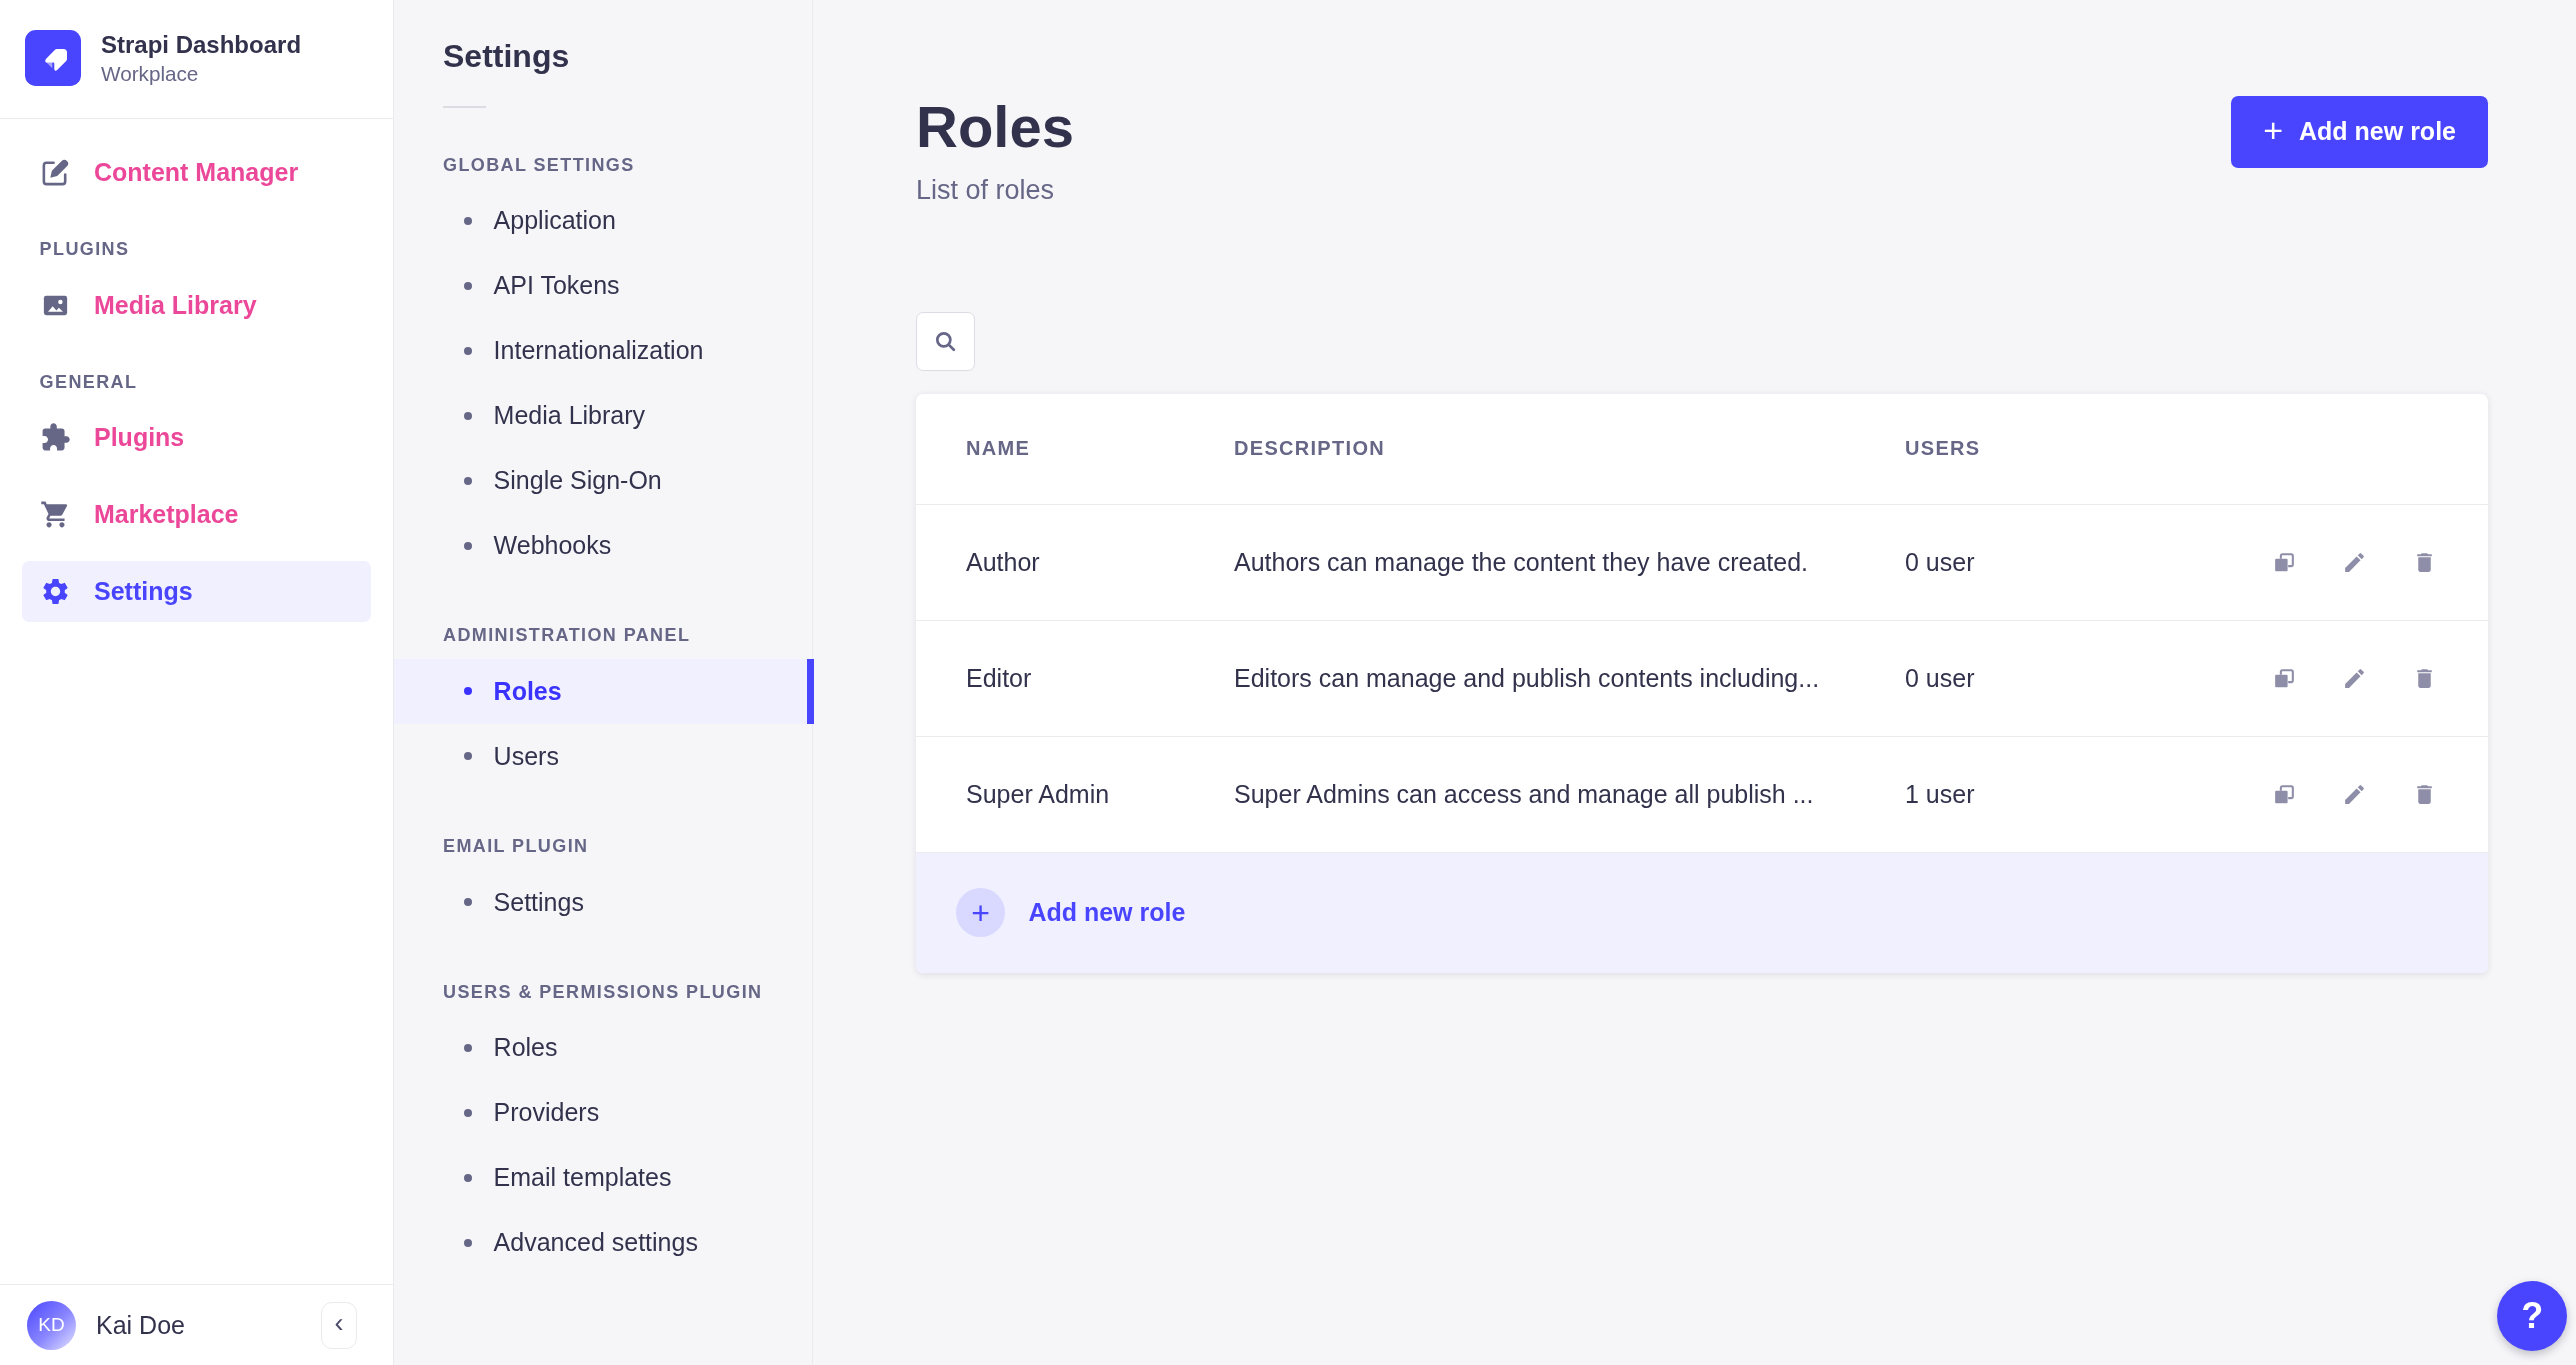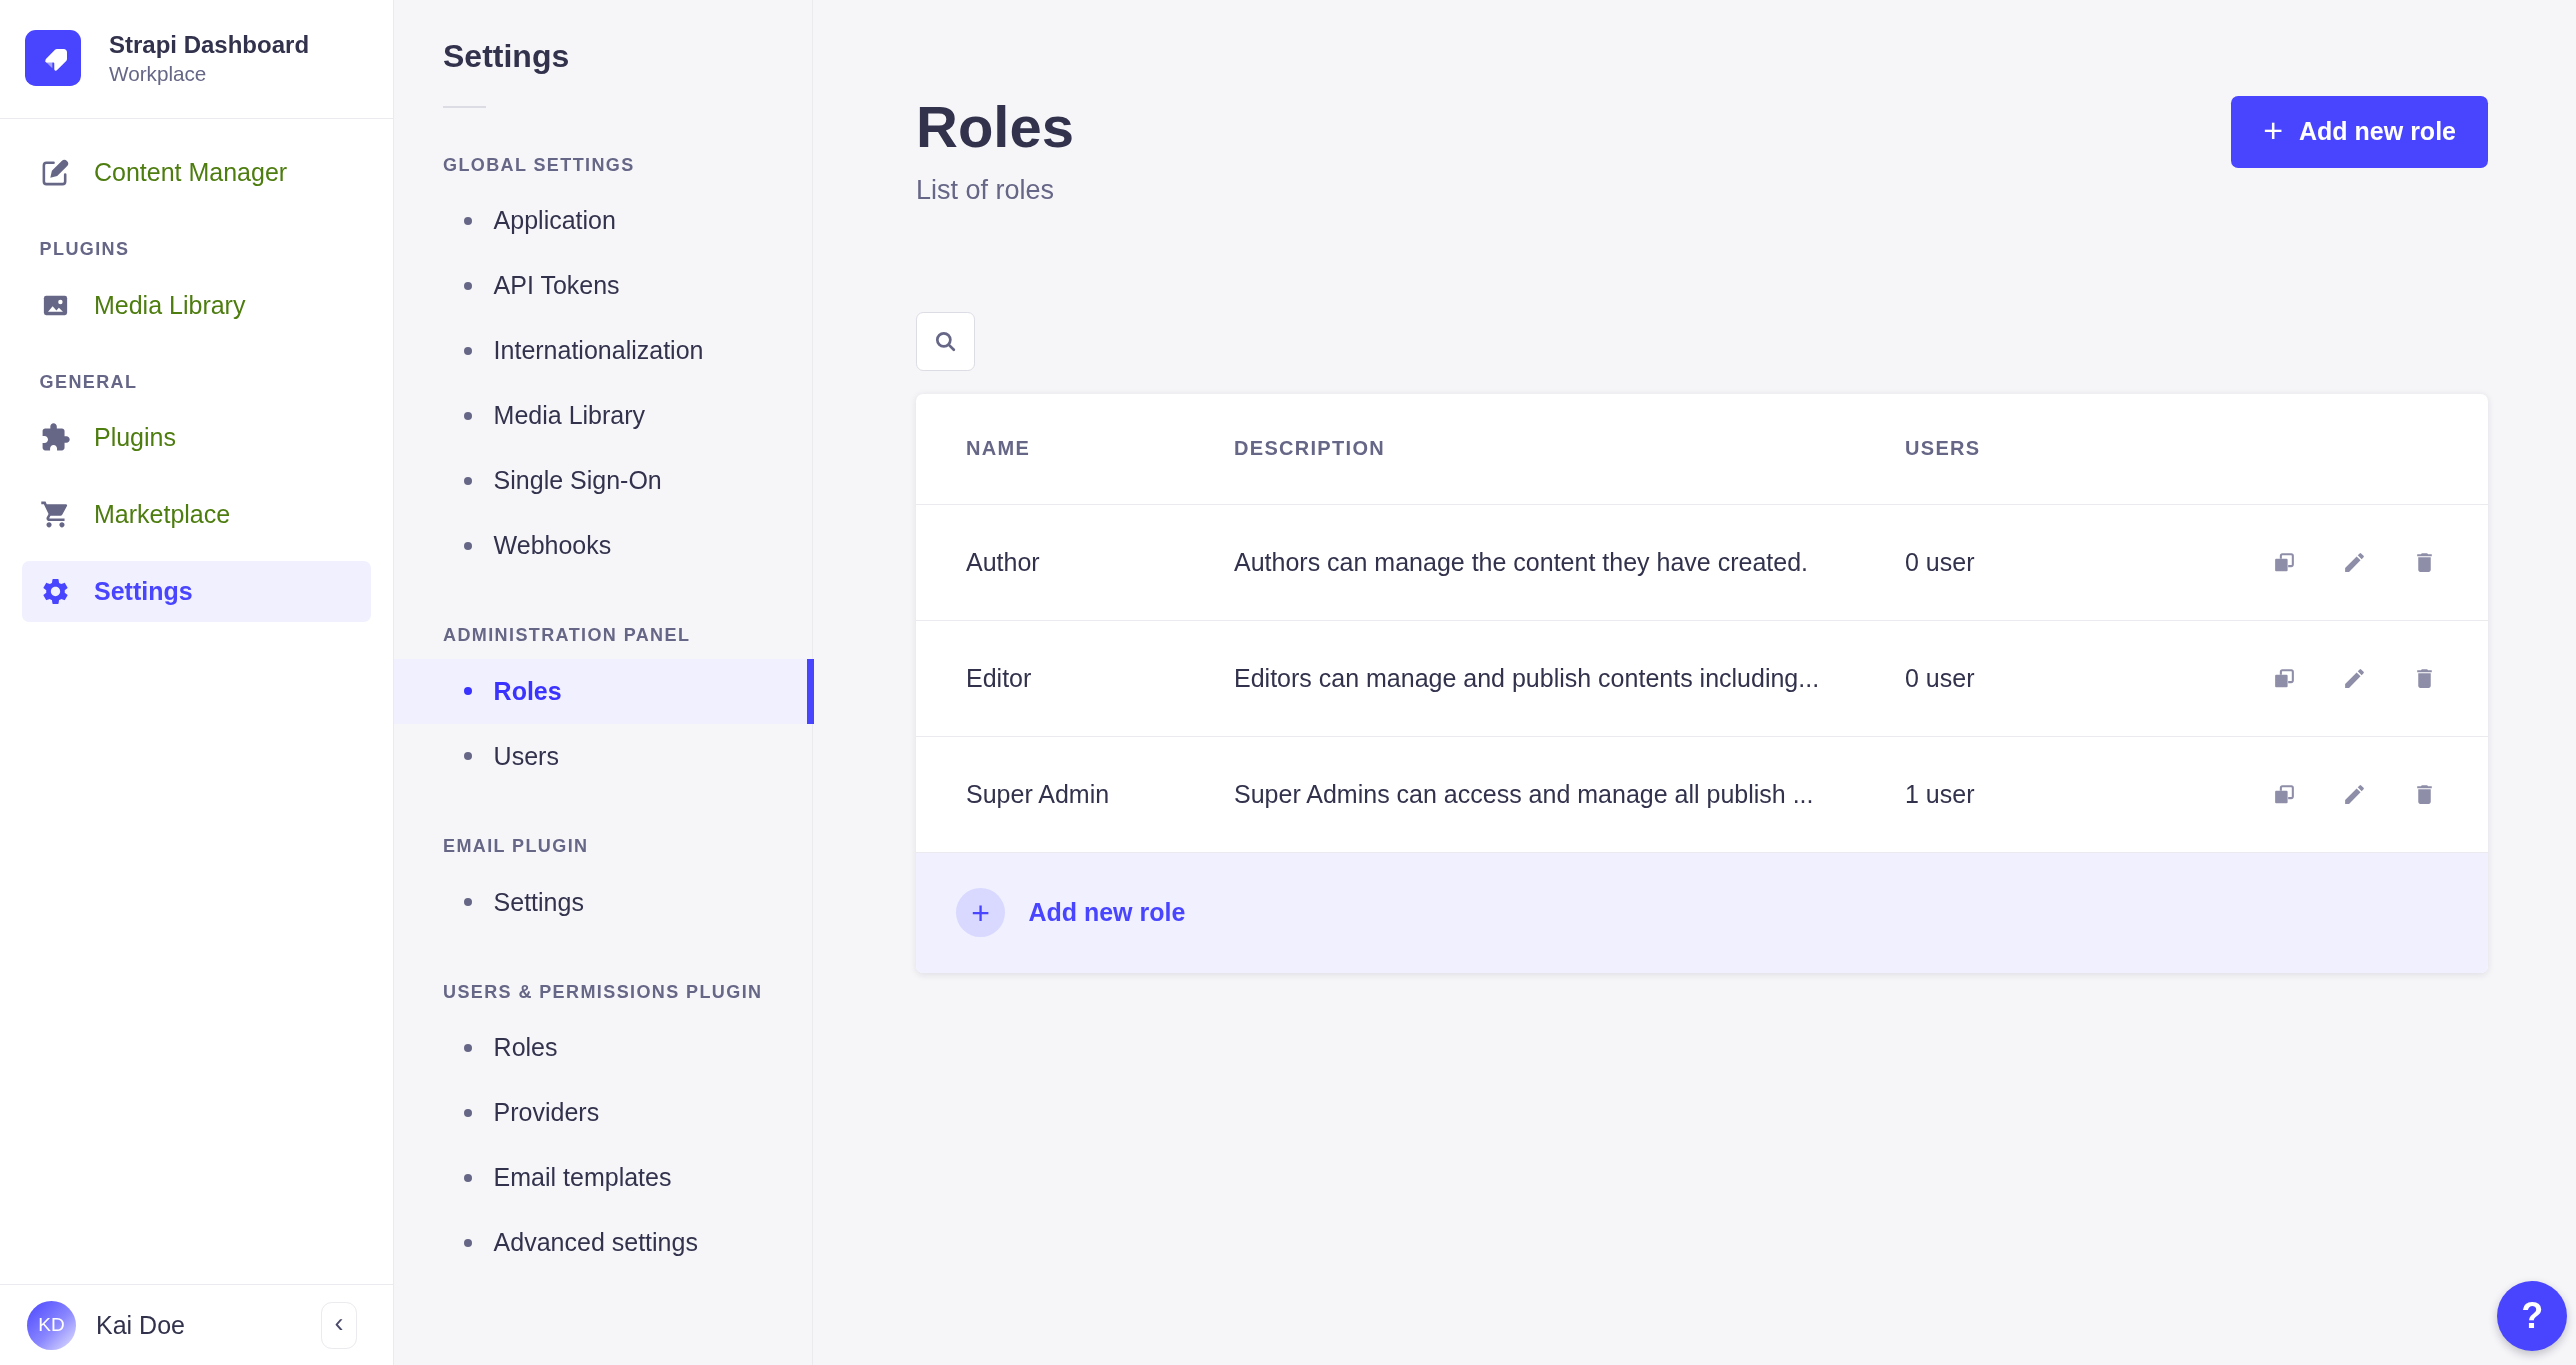--- a/index.html
+++ b/index.html
@@ -9,36 +9,36 @@
     background:#F6F6F9; color:#32324D;
   }
   .app { display:flex; width:2576px; height:1365px; position:relative; }
 
   
   .sidebar {
     width:394px; flex:0 0 394px; background:#FFFFFF;
     border-right:1.8px solid #EAEAEF; display:flex; flex-direction:column;
   }
   .brand {
-    display:flex; align-items:center; gap:28px;
+    display:flex; align-items:center; gap:20px;
     padding:29px 25px 31px 25px; border-bottom:1.8px solid #EAEAEF;
   }
   .brand-logo {
     width:56px; height:56px; border-radius:10.8px; background:#4945FF;
     display:flex; align-items:center; justify-content:center; flex:0 0 56px;
   }
   .brand-logo svg { width:40px; height:40px; }
   .brand-title { font-size:24px; font-weight:700; color:#32324D; line-height:31px; }
   .brand-sub { font-size:20.7px; color:#666687; line-height:27px; }
 
   .side-nav { flex:1 1 auto; padding:23.4px 21.6px 0 21.6px; }
   .nav-item {
     height:61px; border-radius:7.2px; display:flex; align-items:center;
     gap:23.4px; padding-left:18px; margin-bottom:16px; cursor:pointer;
-    font-size:25px; color:#4d7c0f;
+    font-size:25px; color:#ec4899;font-weight:bold;
   }
   .nav-item .nav-icon { width:31px; height:31px; color:#666687; flex:0 0 31px; }
   .nav-item.active { background:#F0F0FF; color:#4945FF; font-weight:600; }
   .nav-item.active .nav-icon { color:#4945FF; }
   .side-section-title {
     font-size:18px; font-weight:700; letter-spacing:1.4px; color:#666687;
     margin:36px 0 14.4px 18px;
   }
   .sidebar-footer {
     border-top:1.8px solid #EAEAEF; height:81px; display:flex;

